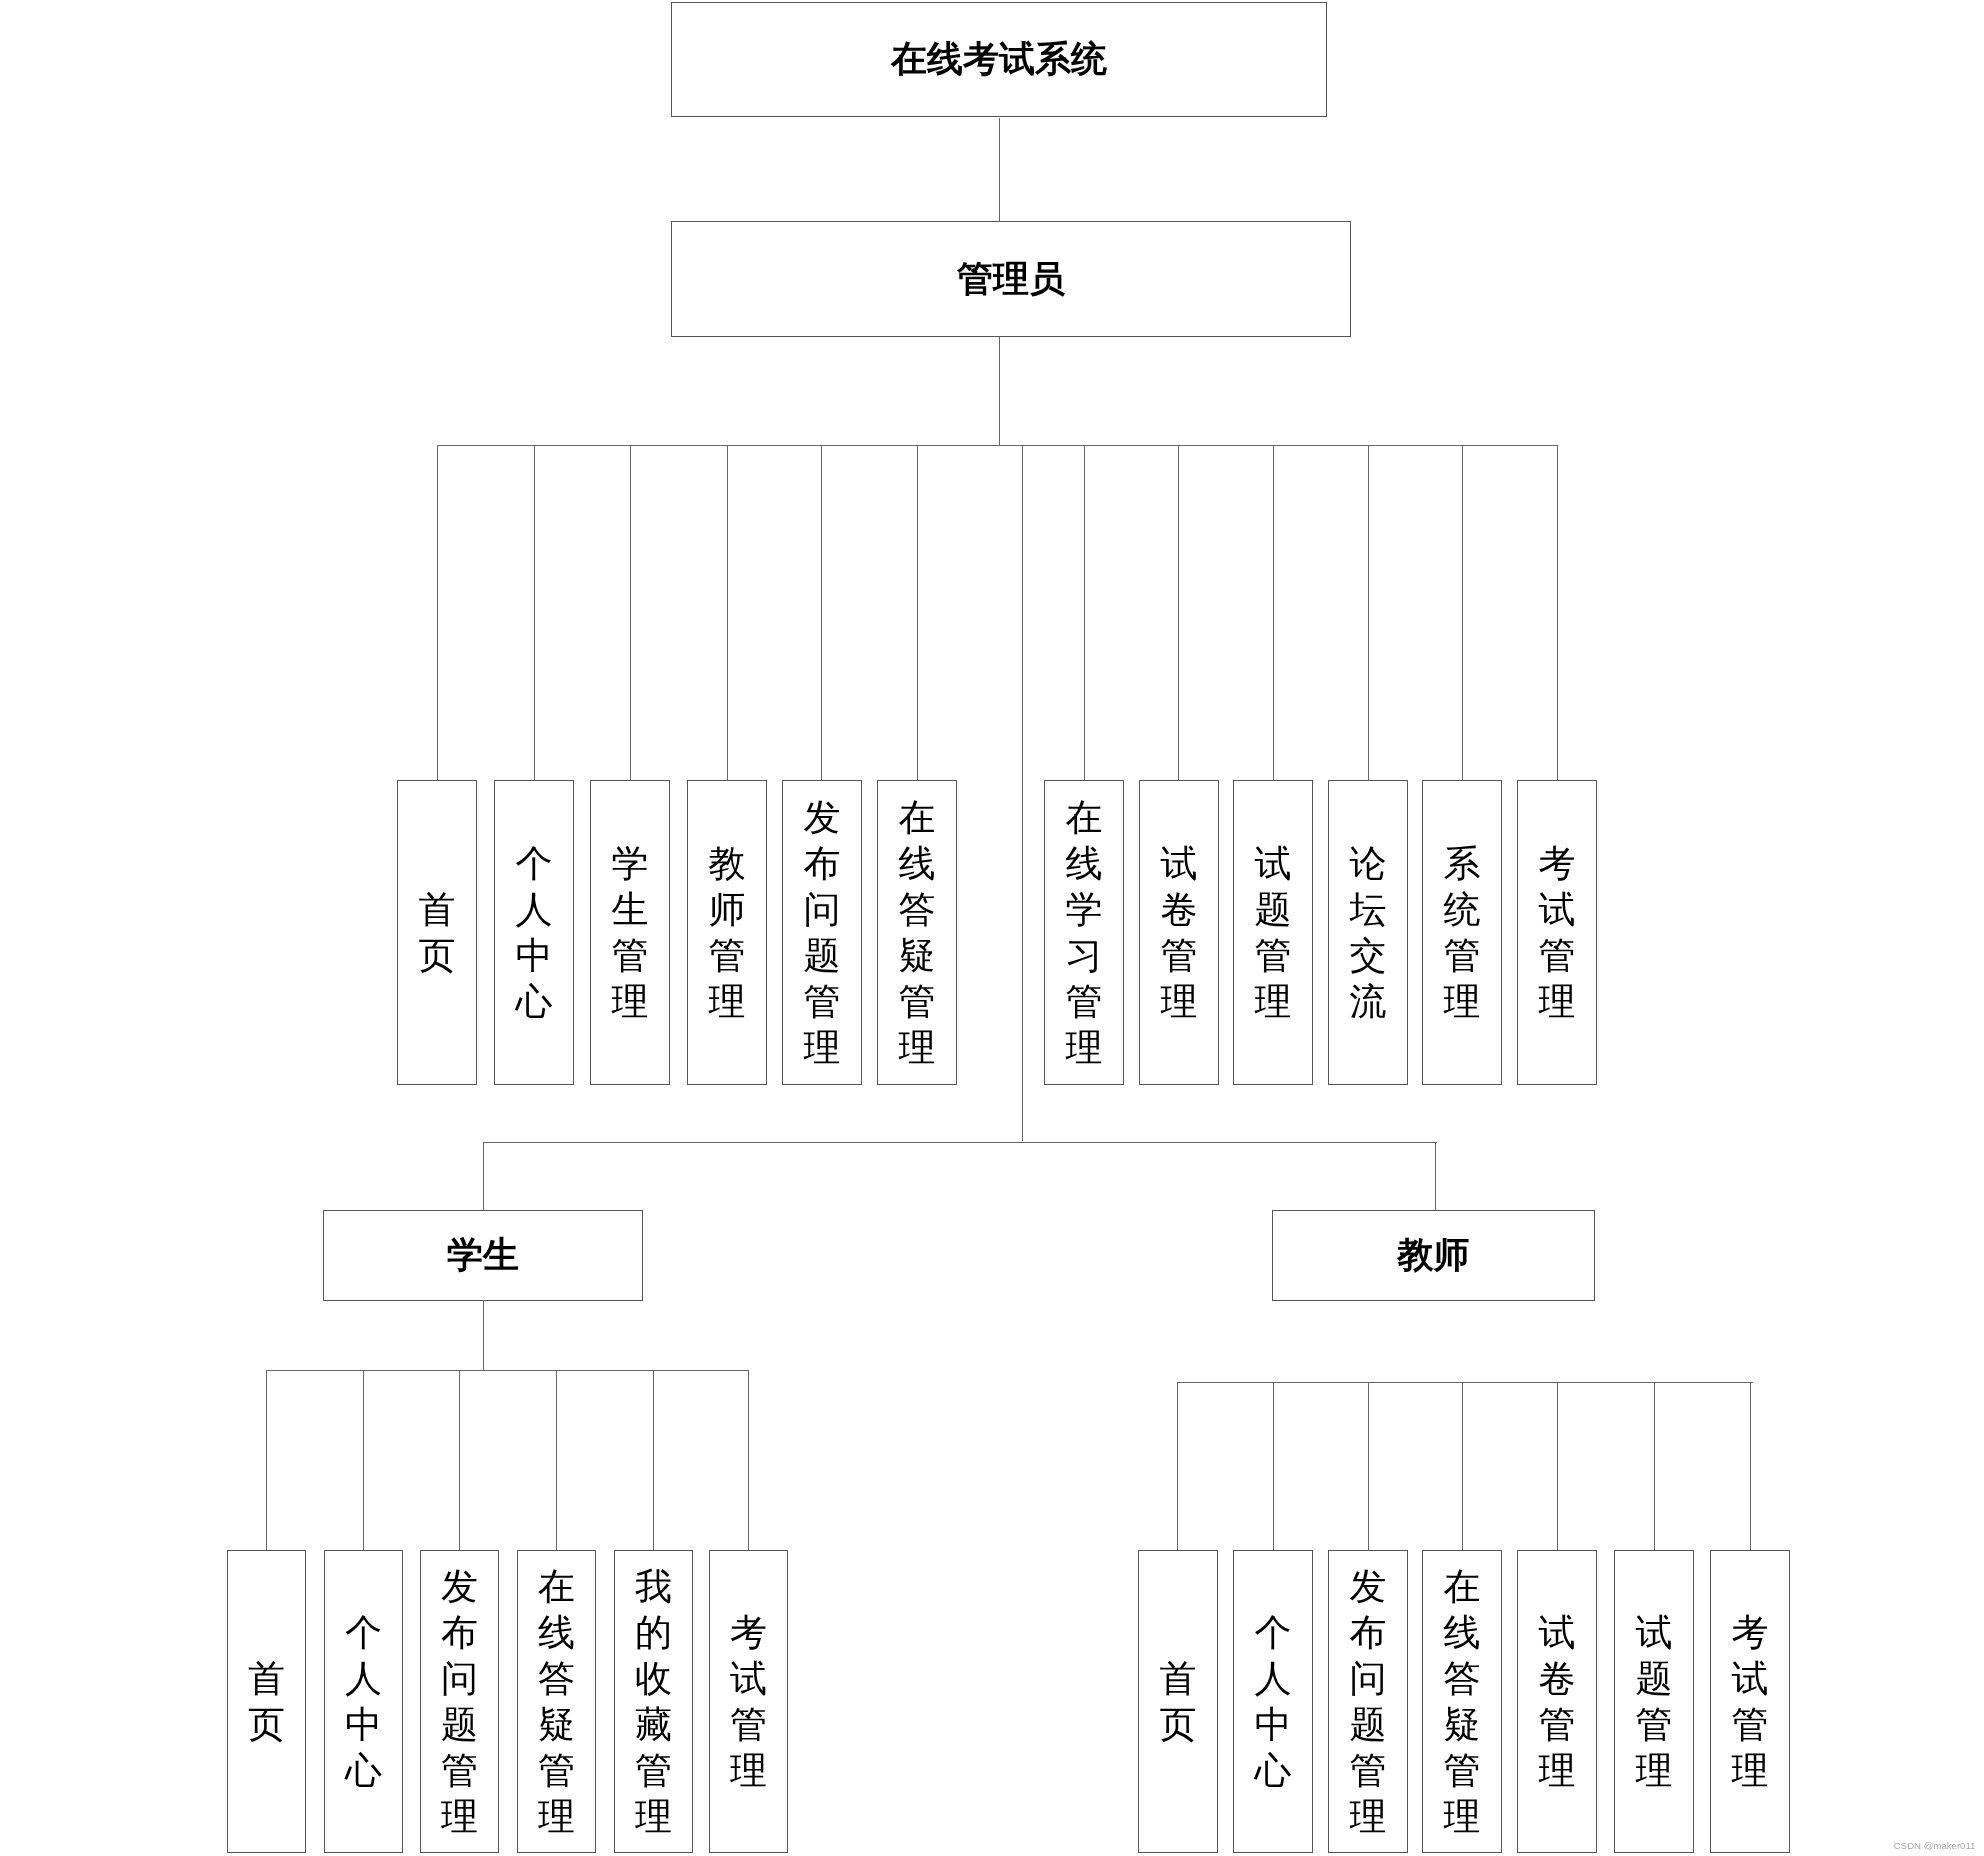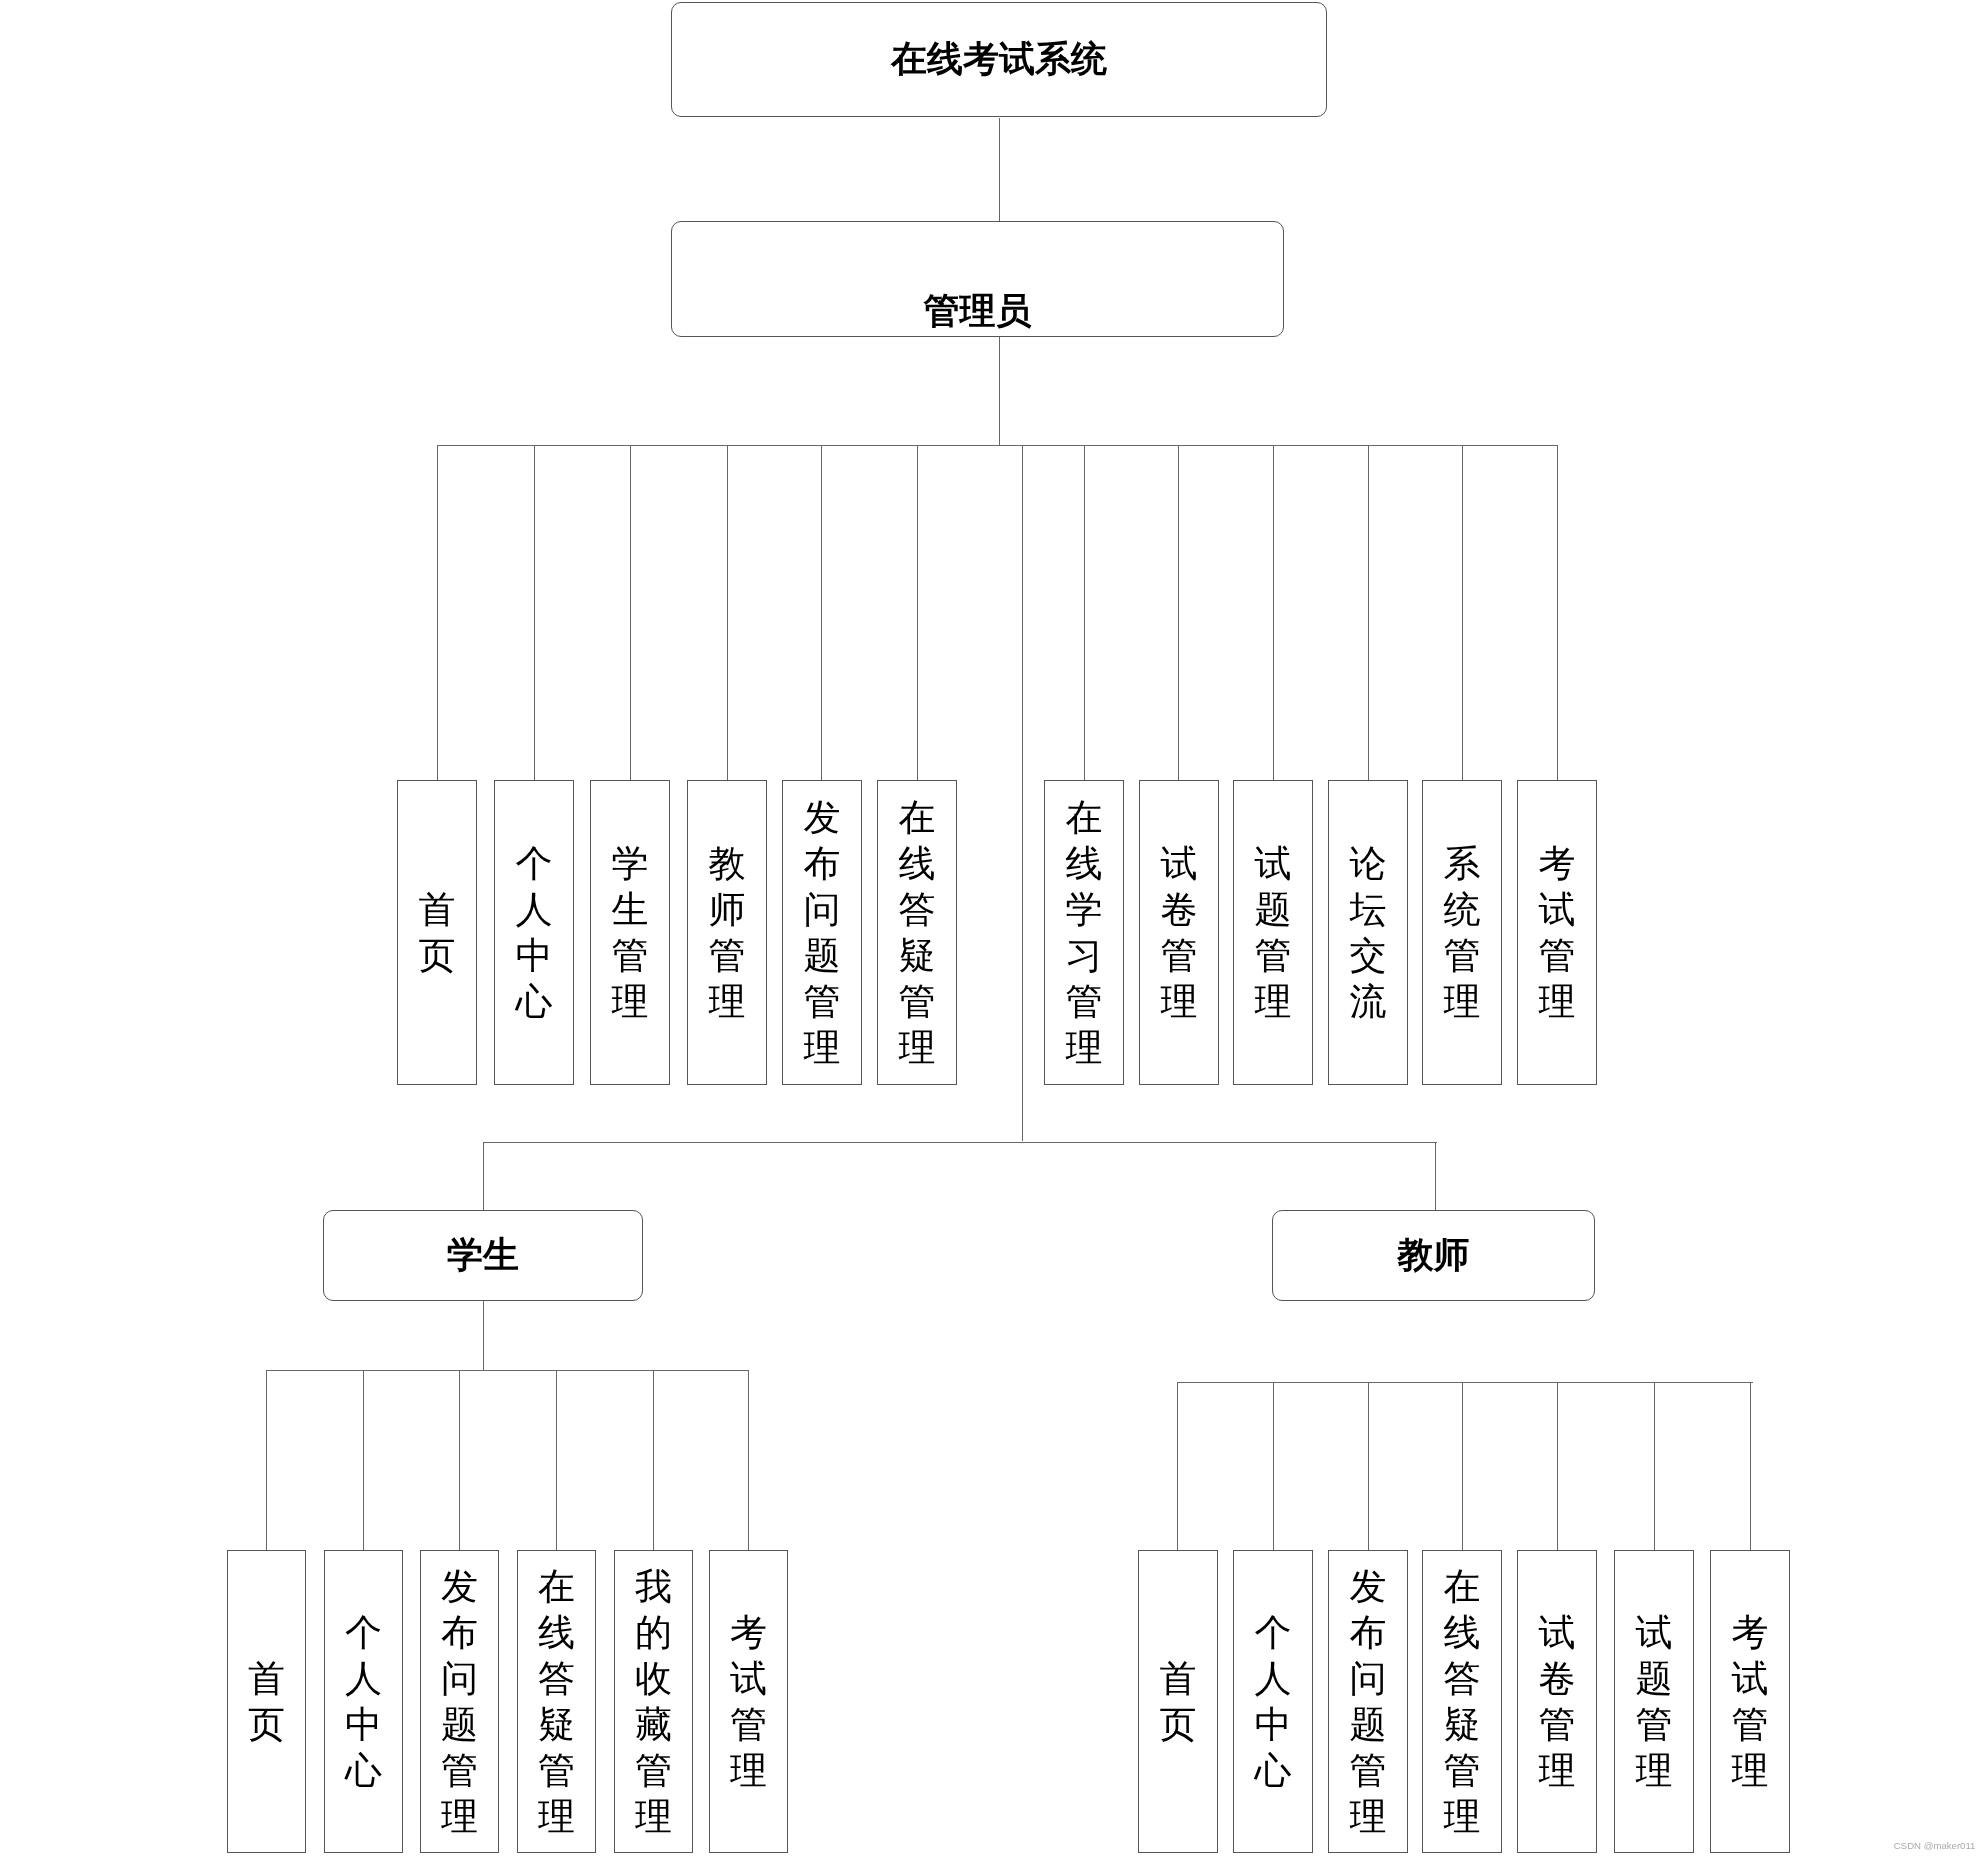--- a/index.html
+++ b/index.html
@@ -1,37 +1,37 @@
 <!DOCTYPE html>
 <html style="font-size:9.6px"><head>
 <meta charset="utf-8">
 <style>
   html, body { margin: 0; padding: 0; background: #ffffff; }
   body { width: 1985px; height: 1856px; position: relative; overflow: hidden;
          font-family: "DejaVu Sans", sans-serif; color: #000; }
   .box { position: absolute; box-sizing: border-box; border: 1.2px solid #555; background: #fff;
          display: flex; align-items: center; justify-content: center; }
-  .hbox { font-size: 36px; font-weight: bold; border-radius: 10px; }
+  .hbox { font-size: 36px; font-weight: bold; }
   .vbox { font-size: 37px; }
   .vtext { display: flex; flex-direction: column; align-items: center; line-height: 46px; }
   .line { position: absolute; background: #666; }
   .h { height: 1.2px; }
   .v { width: 1.2px; }
   .wm { position: absolute; right: 9.6px; bottom: 4.8px; font-size: 9.6px; color: #aaa;
         font-family: "Liberation Sans", sans-serif; }
 </style>
 </head>
 <body>
 
 <div class="box hbox" style="left:671px;top:2.4px;width:656px;height:115px;">
   <span>在线考试系统</span>
 </div>
 <div class="line v" style="left:999px;top:118px;height:103px;"></div>
 
-<div class="box hbox" style="left:671px;top:221px;width:613px;height:116px;align-items:flex-end;">
+<div class="box hbox" style="left:671px;top:221px;width:680px;height:116px;">
   <span>管理员</span>
 </div>
 <div class="line v" style="left:999px;top:337px;height:109px;"></div>
 <div class="line h" style="left:437px;top:445px;width:1121px;"></div>
 
 <div id="admin-kids">
     <div class="line v" style="left: 437px; top: 445px; height: 335px;"></div>
     <div class="box vbox" style="left: 397px; top: 780px; width: 80px; height: 305px;">
       <div class="vtext">
         <span>首</span>

